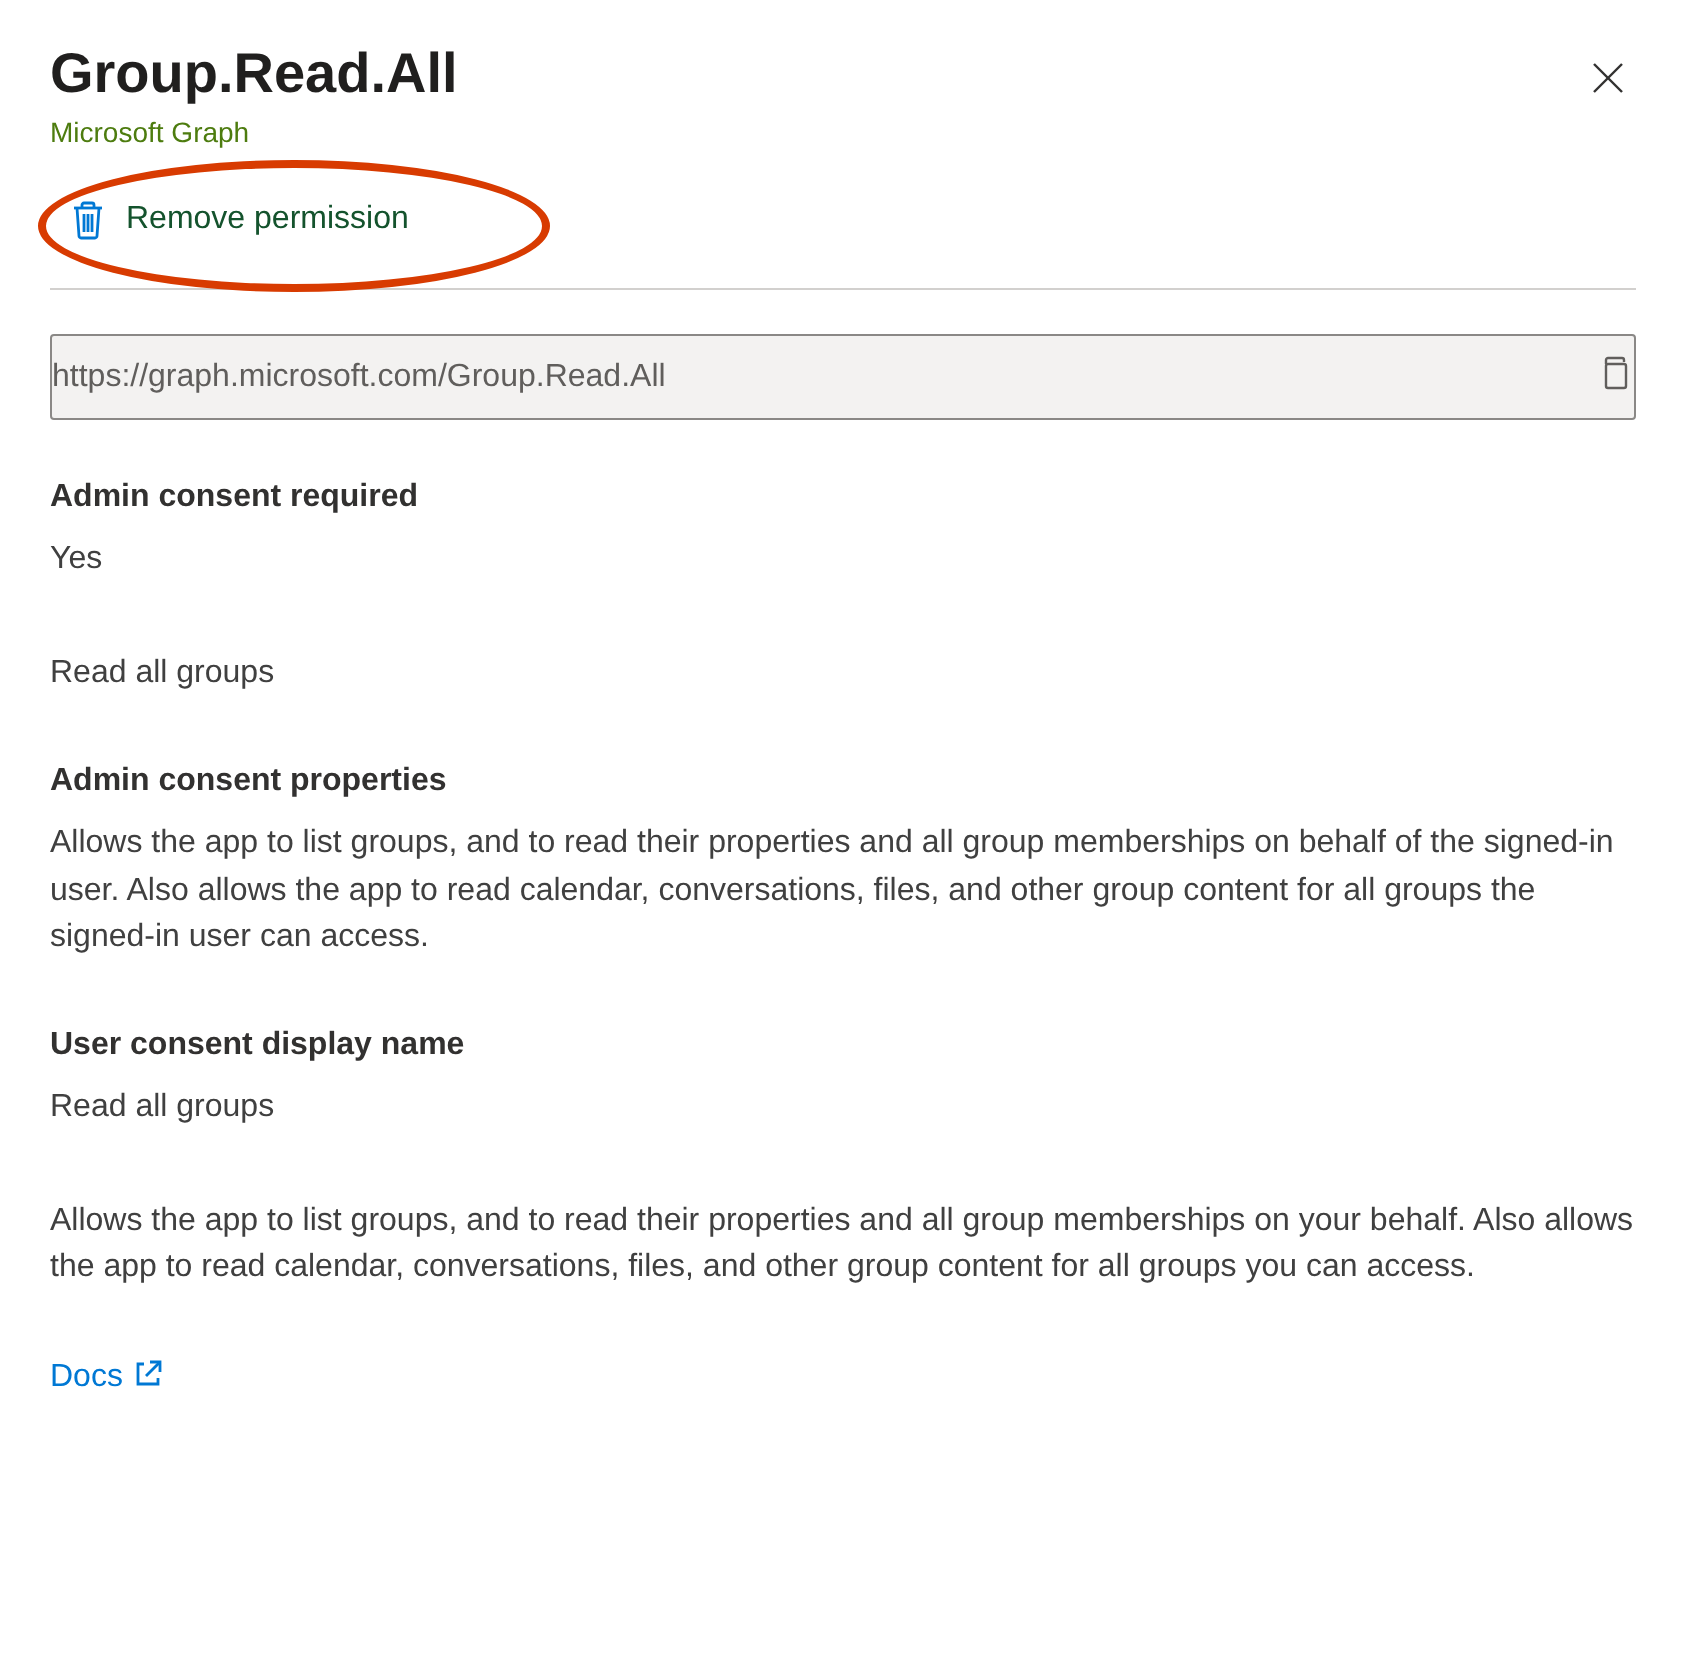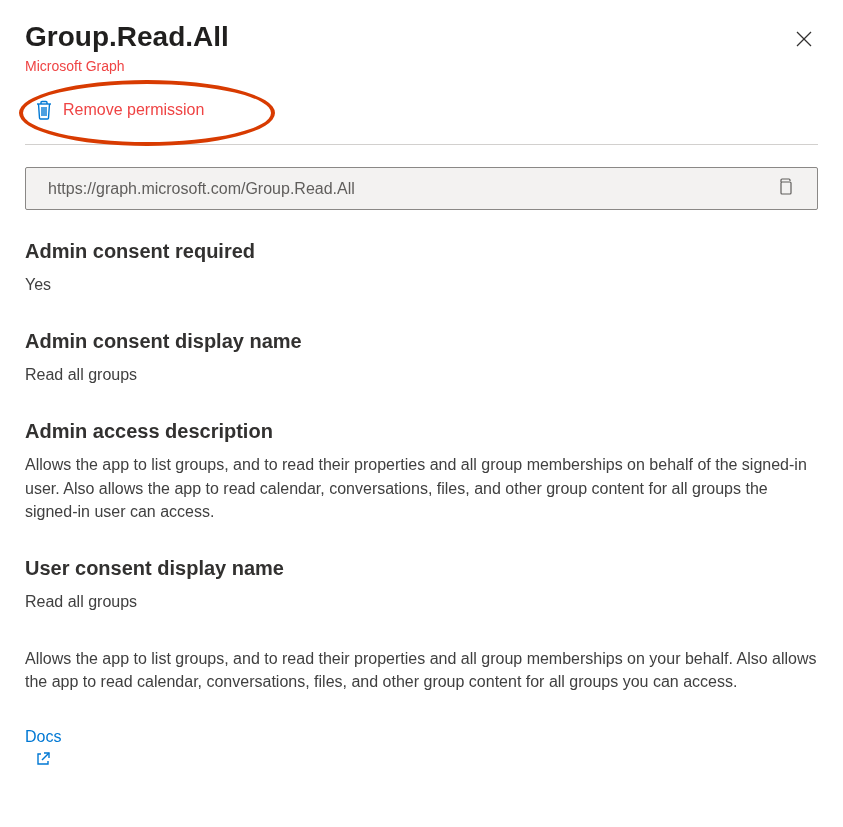--- a/index.html
+++ b/index.html
@@ -21,21 +21,21 @@
       margin-bottom: 4px;
     }
     .title {
       font-size: 28px;
       font-weight: 600;
       color: #201f1e;
       line-height: 1.2;
     }
     .subtitle {
       font-size: 14px;
-      color: #ef4444;
+      color: #4d7c0f;
       margin-bottom: 20px;
     }
     .close-btn {
       background: none;
       border: none;
       cursor: pointer;
       padding: 4px;
       width: 28px;
       height: 28px;
       display: flex;
@@ -52,21 +52,21 @@
       position: relative;
     }
     .remove-btn {
       display: inline-flex;
       align-items: center;
       gap: 10px;
       background: none;
       border: none;
       cursor: pointer;
       font-size: 16px;
-      color: #ef4444;
+      color: #14532d;
       padding: 6px 10px;
       position: relative;
     }
     .remove-btn .icon {
       display: flex;
       align-items: center;
     }
     .remove-btn svg {
       width: 18px;
       height: 20px;
@@ -85,21 +85,21 @@
       border: none;
       border-top: 1px solid #d2d0ce;
       margin-bottom: 22px;
     }
     .url-box {
       display: flex;
       align-items: center;
       background: #f3f2f1;
       border: 1px solid #8a8886;
       border-radius: 2px;
-      padding: 8px 22px;
+      padding: 8px 0;
       margin-bottom: 30px;
     }
     .url-text {
       flex: 1;
       font-size: 16px;
       color: #605e5c;
       font-family: "Segoe UI", sans-serif;
     }
     .copy-btn {
       background: none;
@@ -110,39 +110,38 @@
       align-items: center;
     }
     .copy-btn svg {
       width: 16px;
       height: 18px;
     }
     .section {
       margin-bottom: 34px;
     }
     .section-label {
-      font-size: 20px;
+      font-size: 16px;
       font-weight: 700;
       color: #323130;
       margin-bottom: 10px;
     }
     .section-value {
       font-size: 16px;
       color: #404040;
       line-height: 1.45;
     }
     .docs-link {
       display: inline-flex;
-      align-items: center;
+      align-items: flex-start;
       gap: 6px;
       color: #0078d4;
       font-size: 16px;
       text-decoration: none;
       cursor: pointer;
-      flex-direction: column;
     }
     .docs-link svg {
       width: 14px;
       height: 14px;
     }
   </style>
 </head>
 <body>
 
 
@@ -193,26 +192,25 @@
     </span>
   </button>
 </div>
 
 <div class="section">
   <div class="section-label">Admin consent required</div>
   <div class="section-value">Yes</div>
 </div>
 
 <div class="section">
-  <div class="section-label">Admin consent display name</div>
   <div class="section-value">Read all groups</div>
 </div>
 
 <div class="section">
-  <div class="section-label">Admin access description</div>
+  <div class="section-label">Admin consent properties</div>
   <div class="section-value">Allows the app to list groups, and to read their properties and all group memberships on behalf of the signed-in user. Also allows the app to read calendar, conversations, files, and other group content for all groups the signed-in user can access.</div>
 </div>
 
 <div class="section">
   <div class="section-label">User consent display name</div>
   <div class="section-value">Read all groups</div>
 </div>
 
 <div class="section">
   <div class="section-value">Allows the app to list groups, and to read their properties and all group memberships on your behalf. Also allows the app to read calendar, conversations, files, and other group content for all groups you can access.</div>

